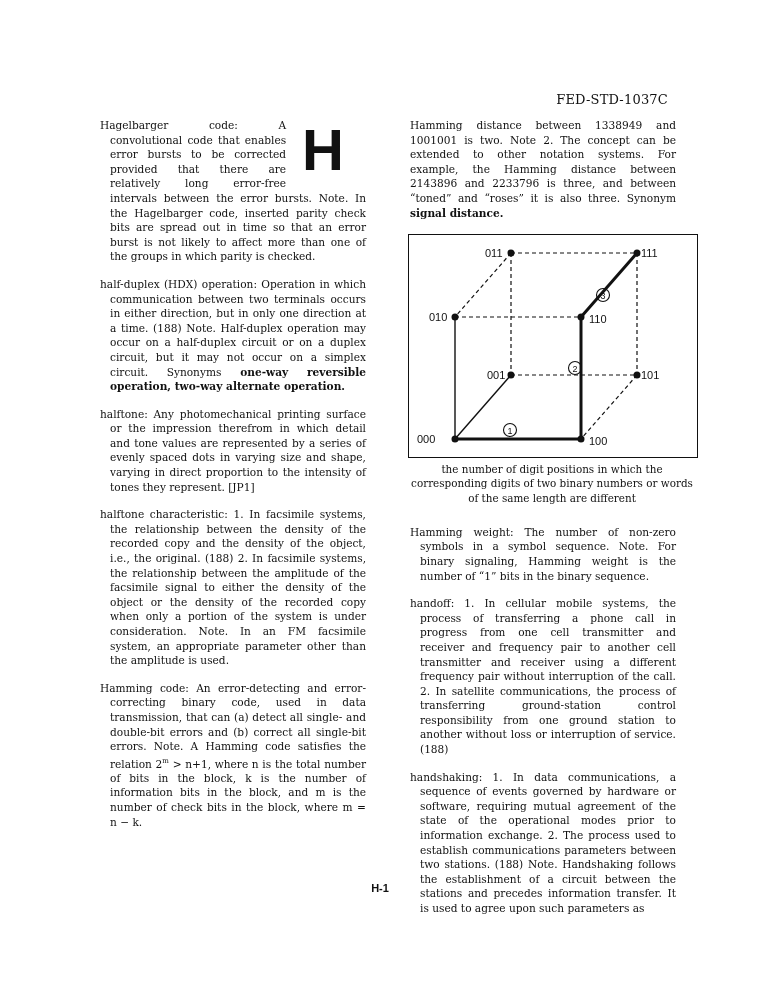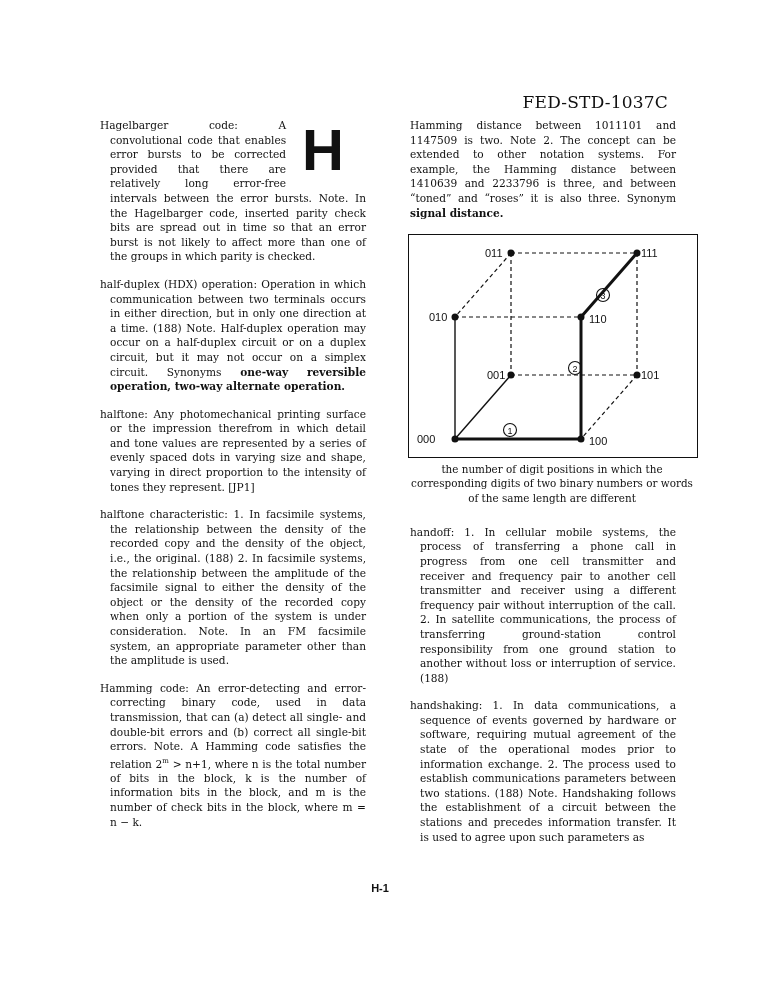--- a/index.html
+++ b/index.html
@@ -1,18 +1,18 @@
 <!DOCTYPE html>
 <html><head>
 <meta charset="utf-8">
 <style>
   html, body { margin: 0; padding: 0; background: #ffffff; }
   body { width: 760px; height: 984px; position: relative; overflow: hidden;
          font-family: "DejaVu Serif", "Liberation Serif", serif; color: #111; }
-  .header-id { position: absolute; top: 92px; right: 92px; font-size: 17px; letter-spacing: 0.2px; }
+  .header-id { position: absolute; top: 92px; right: 92px; font-size: 13px; letter-spacing: 0.2px; }
   .col { position: absolute; top: 118px; width: 266px; font-size: 10.6px; line-height: 14.6px; }
   .col-left { left: 100px; }
   .col-right { left: 410px; }
   .entry { margin: 0 0 13px 0; text-align: justify; padding-left: 10px; text-indent: -10px; }
   .term { font-weight: normal; }
   .note { }
   .syn { font-weight: bold; }
   .big-letter { float: right; font-family: "Liberation Sans", "DejaVu Sans", sans-serif; font-weight: bold;
                 font-size: 58px; line-height: 56px; margin: 4px 22px 0 16px; text-indent: 0; }
   .cont { text-align: justify; margin: 0 0 14px 0; }
@@ -46,21 +46,21 @@
   </div>
 
   <div class="entry">
     <span class="term">Hamming code:</span><span> An error-detecting and error-correcting binary code, used in data transmission, that can (a) detect all single- and double-bit errors and (b) correct all single-bit errors. </span><span class="note">Note.</span><span> A Hamming code satisfies the relation 2</span><sup class="note" style="font-size:7px;">m</sup><span> &gt; n+1, where n is the total number of bits in the block, k is the number of information bits in the block, and m is the number of check bits in the block, where m = n − k.</span>
   </div>
 
 </div>
 
 <div class="col col-right">
   <div class="cont">
-    <span>Hamming distance between 1011101 and 1147509 is two. </span><span class="note">Note 2.</span><span> The concept can be extended to other notation systems. For example, the Hamming distance between 1410639 and 2233796 is three, and between “toned” and “roses” it is also three. </span><span class="note">Synonym</span><span class="syn"> signal distance.</span>
+    <span>Hamming distance between 1338949 and 1001001 is two. </span><span class="note">Note 2.</span><span> The concept can be extended to other notation systems. For example, the Hamming distance between 2143896 and 2233796 is three, and between “toned” and “roses” it is also three. </span><span class="note">Synonym</span><span class="syn"> signal distance.</span>
   </div>
 
   <div class="figure">
     <svg width="288" height="222" viewBox="0 0 288 222" font-family="Liberation Sans, DejaVu Sans, sans-serif" font-size="11">
 
       <g stroke="#111" stroke-width="1.2" stroke-dasharray="4,3" fill="none">
         <line x1="102" y1="18" x2="228" y2="18"></line>
         <line x1="102" y1="18" x2="46" y2="82"></line>
         <line x1="46" y1="82" x2="172" y2="82"></line>
         <line x1="102" y1="18" x2="102" y2="140"></line>
@@ -109,20 +109,23 @@
       </g>
       <g fill="#111" font-size="9" text-anchor="middle">
         <text x="101" y="198.5">1</text>
         <text x="166" y="136.5">2</text>
         <text x="194" y="63.5">3</text>
       </g>
     </svg>
   </div>
   <div class="caption">the number of digit positions in which the corresponding digits of two binary numbers or words of the same length are different</div>
 
+  <div class="entry">
+    <span class="term">Hamming weight:</span><span> The number of non-zero symbols in a symbol sequence. </span><span class="note">Note.</span><span> For binary signaling, Hamming weight is the number of “1” bits in the binary sequence.</span>
+  </div>
 
   <div class="entry">
     <span class="term">handoff:</span><span> 1. In cellular mobile systems, the process of transferring a phone call in progress from one cell transmitter and receiver and frequency pair to another cell transmitter and receiver using a different frequency pair without interruption of the call. 2. In satellite communications, the process of transferring ground-station control responsibility from one ground station to another without loss or interruption of service. (188)</span>
   </div>
 
   <div class="entry">
     <span class="term">handshaking:</span><span> 1. In data communications, a sequence of events governed by hardware or software, requiring mutual agreement of the state of the operational modes prior to information exchange. 2. The process used to establish communications parameters between two stations. (188) </span><span class="note">Note.</span><span> Handshaking follows the establishment of a circuit between the stations and precedes information transfer. It is used to agree upon such parameters as</span>
   </div>
 </div>
 

